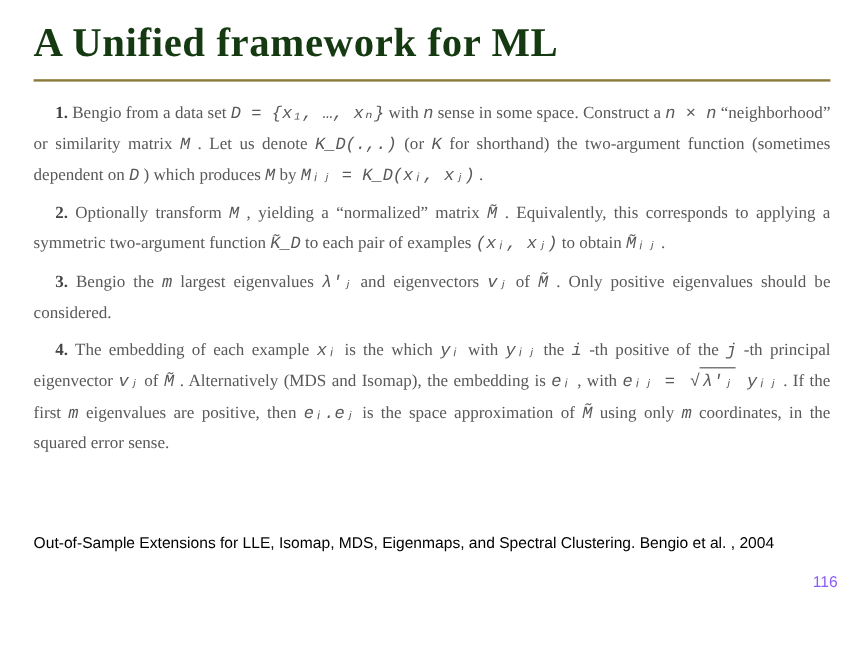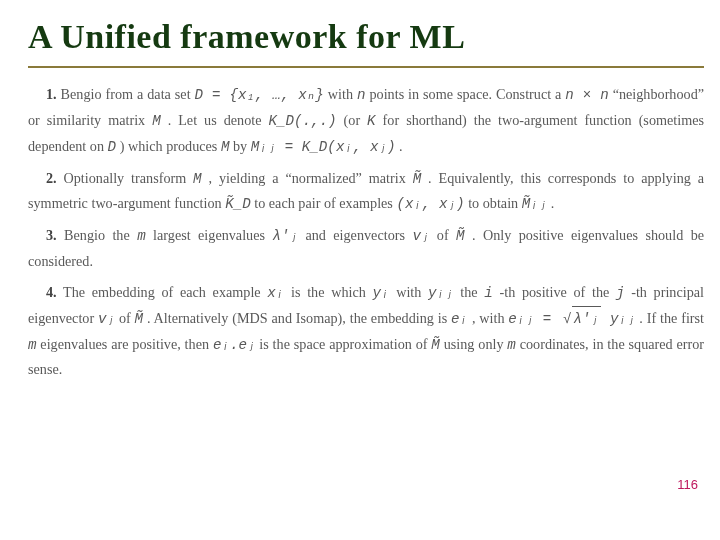--- a/index.html
+++ b/index.html
@@ -9,21 +9,21 @@
     height: 540px;
     background: #fff;
     font-family: Georgia, "Times New Roman", serif;
     color: #000;
     overflow: hidden;
   }
   .slide {
     box-sizing: border-box;
     width: 720px;
     height: 508px;
-    padding: 18px 16px 18px 28px;
+    padding: 18px 28px 18px 28px;
     position: relative;
   }
   .title-wrap {
     border-bottom: 2px solid #8a7a3a;
     padding-bottom: 10px;
     margin-bottom: 14px;
   }
   .title {
     font-size: 34px;
     font-weight: 700;
@@ -67,41 +67,41 @@
     font-family: Arial, Helvetica, sans-serif;
     font-size: 13px;
     color: #000;
   }
   .pagenum {
     position: absolute;
     right: 22px;
     bottom: 16px;
     font-family: Arial, Helvetica, sans-serif;
     font-size: 13px;
-    color: #be185d;
+    color: #8b5cf6;
   }
 </style>
 </head>
 <body>
 
 <div class="slide">
 
   <div class="title-wrap">
     <div class="title">A Unified framework for ML</div>
   </div>
 
   <div class="body">
 
     <p>
       <span class="step-num">1.</span>
       <span>Bengio from a data set </span>
       <span class="math">D = {x₁, …, xₙ}</span>
       <span> with </span>
       <span class="math">n</span>
-      <span> points in some space. Construct a </span>
+      <span> sense in some space. Construct a </span>
       <span class="math">n × n</span>
       <span> “neighborhood” or similarity matrix </span>
       <span class="math">M</span>
       <span>. Let us denote </span>
       <span class="math">K_D(.,.)</span>
       <span> (or </span>
       <span class="math">K</span>
       <span> for shorthand) the two-argument function (sometimes dependent on </span>
       <span class="math">D</span>
       <span>) which produces </span>
@@ -165,15 +165,16 @@
       <span class="math">eᵢ.eⱼ</span>
       <span> is the space approximation of </span>
       <span class="math">M̃</span>
       <span> using only </span>
       <span class="math">m</span>
       <span> coordinates, in the squared error sense.</span>
     </p>
 
   </div>
 
+  <div class="citation">Out-of-Sample Extensions for LLE, Isomap, MDS, Eigenmaps, and Spectral Clustering. Bengio et al. , 2004</div>
   <div class="pagenum">116</div>
 
 </div>
 
 </body></html>

